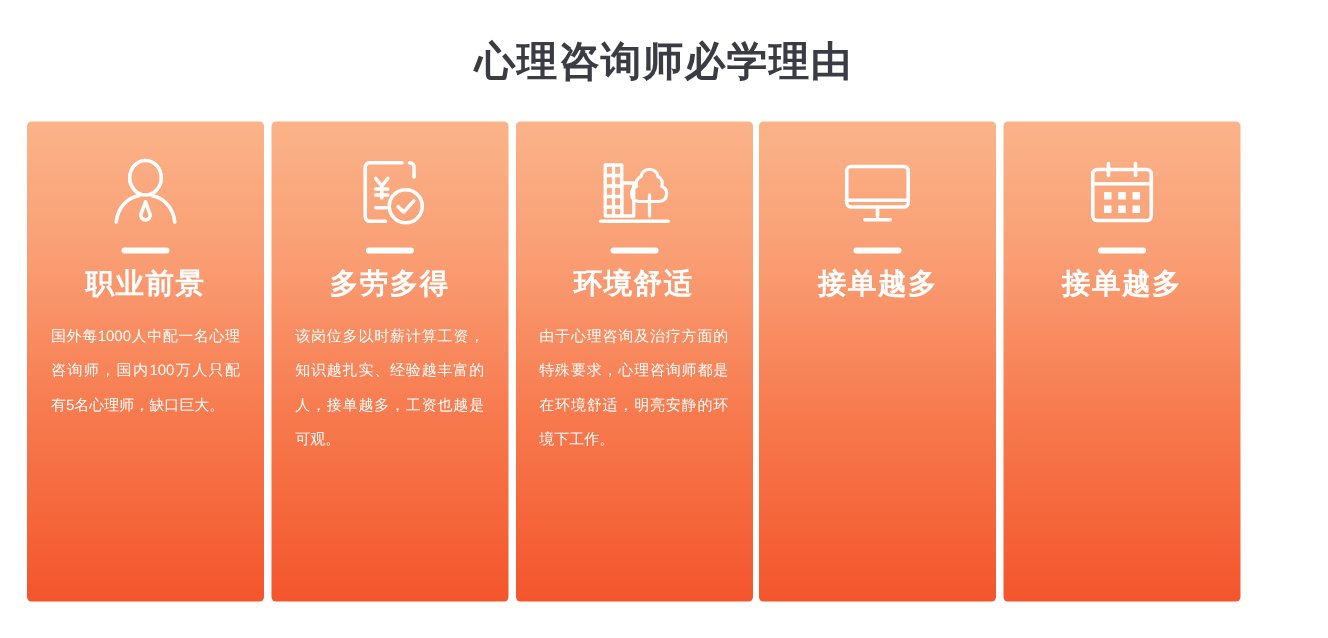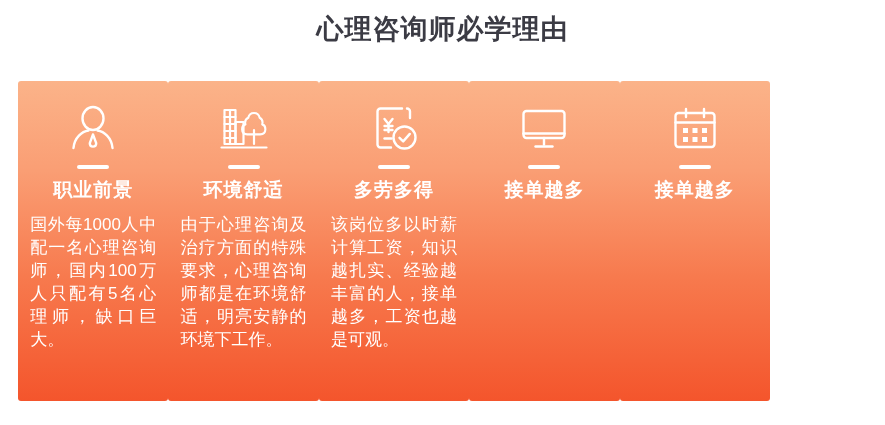--- a/index.html
+++ b/index.html
@@ -14,35 +14,35 @@
     overflow: hidden;
   }
   .page {
     position: relative;
     width: 885px;
     height: 425px;
     box-sizing: border-box;
   }
   .page-title {
     position: absolute;
-    top: 12px;
+    top: 24px;
     left: 0;
     width: 885px;
     text-align: center;
     font-size: 27px;
     font-weight: bold;
     color: #3b3b44;
     letter-spacing: 1px;
     line-height: 34px;
   }
   .cards {
     position: absolute;
     top: 81px;
     left: 18px;
-    width: 752px;
+    width: 809px;
     height: 320px;
     display: flex;
     flex-direction: row;
     justify-content: space-between;
     align-items: stretch;
   }
   .card {
     position: relative;
     width: 158px;
     height: 320px;
@@ -77,21 +77,21 @@
     font-size: 19px;
     font-weight: bold;
     color: #ffffff;
     letter-spacing: 1px;
     line-height: 24px;
     text-align: center;
   }
   .card-body {
     margin-top: 11px;
     width: 126px;
-    font-size: 17px;
+    font-size: 10px;
     line-height: 23px;
     color: #ffffff;
     text-align: justify;
     text-align-last: left;
     letter-spacing: 0px;
   }
 </style>
 </head>
 <body>
 
@@ -110,52 +110,52 @@
           <path d="M25 31.5 L21.8 40.2 C21.8 42.2 23.2 43.6 25 43.6 C26.8 43.6 28.2 42.2 28.2 40.2 Z"></path>
         </svg>
       </div>
       <div class="divider"></div>
       <div class="card-title">职业前景</div>
       <div class="card-body">国外每1000人中配一名心理咨询师，国内100万人只配有5名心理师，缺口巨大。</div>
     </div>
 
     <div class="card">
       <div class="card-icon">
-        <svg width="50" height="50" viewBox="0 0 50 50" fill="none" stroke="#ffffff" stroke-width="2.2" stroke-linecap="round" stroke-linejoin="round">
-          <rect x="5.5" y="7" width="11" height="34"></rect>
-          <path d="M5.5 14 H16.5 M5.5 21 H16.5 M5.5 28 H16.5 M5.5 35 H16.5"></path>
-          <path d="M11 7 V41 M11 14 M11 21"></path>
-          <rect x="16.5" y="19" width="8" height="22"></rect>
-          <path d="M35 41 V27"></path>
-          <path d="M31.5 32 Q26 31.5 26 26.5 Q26 22.5 29.5 21.5 Q28.2 16.5 32.5 14.5 Q33.5 9.5 38.5 9.5 Q43.5 9.5 44.5 14.5 Q48.5 16.5 47.2 21.5 Q50.5 22.5 50.5 26.5 Q50.5 31.5 45 32 Z" transform="translate(-3.5,0) scale(0.95) translate(2,1)"></path>
-          <path d="M2.5 44.5 H47.5"></path>
-        </svg>
-      </div>
-      <div class="divider"></div>
-      <div class="card-title">环境舒适</div>
-      <div class="card-body">由于心理咨询及治疗方面的特殊要求，心理咨询师都是在环境舒适，明亮安静的环境下工作。</div>
-    </div>
-
-    <div class="card">
-      <div class="card-icon">
         <svg width="50" height="50" viewBox="0 0 50 50" fill="none" stroke="#ffffff" stroke-width="2.4" stroke-linecap="round" stroke-linejoin="round">
           <path d="M33 5.5 H11.5 A3 3 0 0 0 8.5 8.5 V41.5 A3 3 0 0 0 11.5 44.5 H22"></path>
           <path d="M38 5.5 A3 3 0 0 1 41 8.5 V15"></path>
           <path d="M15.5 16 L19.5 21 L23.5 16"></path>
           <path d="M19.5 21 V29"></path>
           <path d="M15.5 23 H23.5"></path>
           <path d="M15.5 27 H23.5"></path>
           <path d="M15.5 35.5 H22.5"></path>
           <circle cx="35.5" cy="34.5" r="11"></circle>
           <path d="M30.5 34.8 L34.2 38.4 L40.8 30.9"></path>
         </svg>
       </div>
       <div class="divider"></div>
       <div class="card-title">多劳多得</div>
       <div class="card-body">该岗位多以时薪计算工资，知识越扎实、经验越丰富的人，接单越多，工资也越是可观。</div>
+    </div>
+
+    <div class="card">
+      <div class="card-icon">
+        <svg width="50" height="50" viewBox="0 0 50 50" fill="none" stroke="#ffffff" stroke-width="2.2" stroke-linecap="round" stroke-linejoin="round">
+          <rect x="5.5" y="7" width="11" height="34"></rect>
+          <path d="M5.5 14 H16.5 M5.5 21 H16.5 M5.5 28 H16.5 M5.5 35 H16.5"></path>
+          <path d="M11 7 V41 M11 14 M11 21"></path>
+          <rect x="16.5" y="19" width="8" height="22"></rect>
+          <path d="M35 41 V27"></path>
+          <path d="M31.5 32 Q26 31.5 26 26.5 Q26 22.5 29.5 21.5 Q28.2 16.5 32.5 14.5 Q33.5 9.5 38.5 9.5 Q43.5 9.5 44.5 14.5 Q48.5 16.5 47.2 21.5 Q50.5 22.5 50.5 26.5 Q50.5 31.5 45 32 Z" transform="translate(-3.5,0) scale(0.95) translate(2,1)"></path>
+          <path d="M2.5 44.5 H47.5"></path>
+        </svg>
+      </div>
+      <div class="divider"></div>
+      <div class="card-title">环境舒适</div>
+      <div class="card-body">由于心理咨询及治疗方面的特殊要求，心理咨询师都是在环境舒适，明亮安静的环境下工作。</div>
     </div>
 
     <div class="card">
       <div class="card-icon">
         <svg width="50" height="50" viewBox="0 0 50 50" fill="none" stroke="#ffffff" stroke-width="2.4" stroke-linecap="round" stroke-linejoin="round">
           <rect x="4.5" y="8" width="41" height="27" rx="3"></rect>
           <path d="M4.5 30.5 H45.5"></path>
           <path d="M25 35 V41.5"></path>
           <path d="M16.5 43.5 H33.5"></path>
         </svg>

